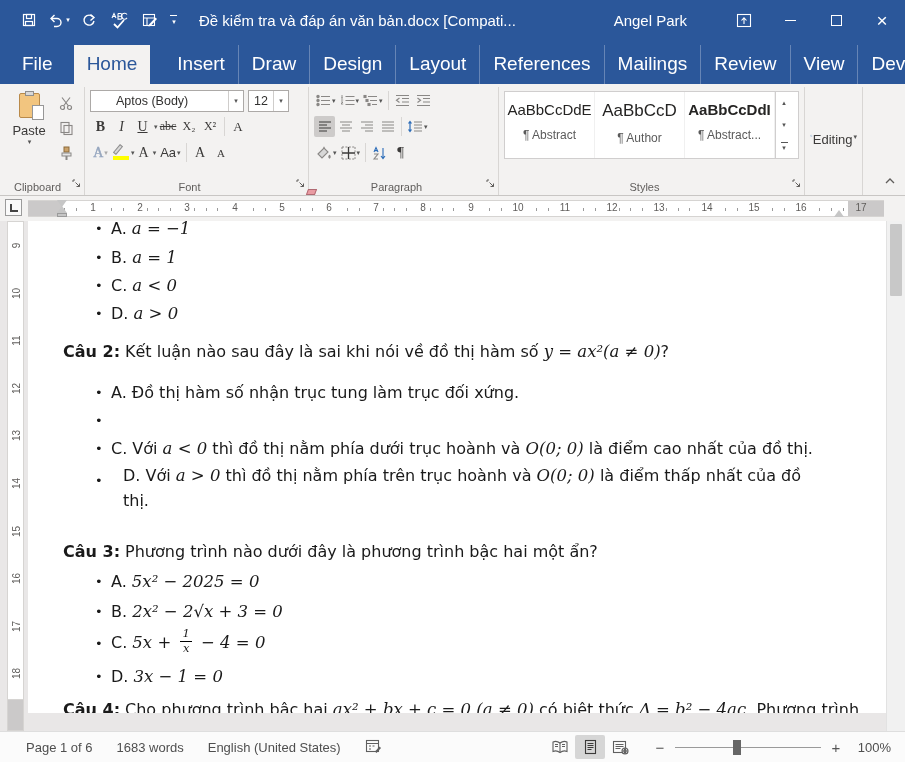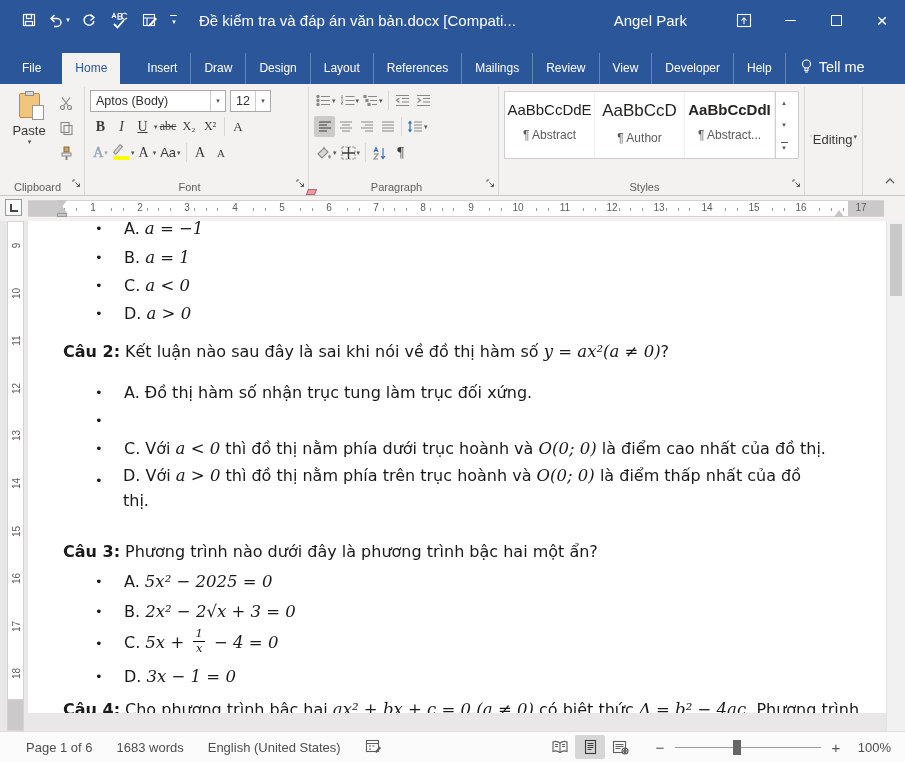--- a/index.html
+++ b/index.html
@@ -18,21 +18,21 @@
   .title{margin-left:22px;font-size:15px;white-space:nowrap;overflow:hidden;max-width:350px;}
   .tb-spacer{flex:1;}
   .username{font-size:15px;margin-right:34px;}
   .winbtn{width:46px;height:40px;display:flex;align-items:center;justify-content:center;}
   .max-rect{width:11px;height:11px;border:1px solid #fff;}
   .min-bar{width:11px;height:1px;background:#fff;}
   .close-x{font-size:19px;line-height:1;font-weight:300;}
 
   
   .tabsrow{height:44px;background:#2b579a;display:flex;align-items:flex-end;padding-left:8px;}
-  .tab{color:#fff;font-size:12px;padding:8px 13px 9px;border-right:1px solid rgba(255,255,255,.28);white-space:nowrap;text-align:right;}
+  .tab{color:#fff;font-size:19px;padding:8px 13px 9px;border-right:1px solid rgba(255,255,255,.28);white-space:nowrap;text-align:right;}
   .tab:first-child{border-left:1px solid transparent;margin-right:8px;border-right:none;}
   .tab.active{background:#f3f2f1;color:#2b579a;border-right:none;margin-right:13px;}
   .tab.after-active{border-left:1px solid transparent;}
   .tellme{color:#fff;font-size:14.5px;display:flex;align-items:center;gap:6px;padding:8px 14px 9px;}
 
   
   .ribbon{position:relative;height:112px;background:#f3f2f1;border-bottom:1px solid #c8c6c4;display:flex;padding:3px 0 0 1px;}
   .rgroup{position:relative;border-right:1px solid #d8d6d4;padding:2px 5px 17px;}
   .rglabel{position:absolute;bottom:2px;left:0;right:14px;text-align:center;font-size:11px;color:#605e5c;white-space:nowrap;}
   .launcher{position:absolute;bottom:3px;right:3px;}
@@ -48,21 +48,21 @@
   .clipicon .cliptop{position:absolute;top:-3px;left:5px;width:9px;height:5px;background:#d8d8d8;border:1px solid #8e8e8e;}
   .clipicon .clippage{position:absolute;right:-5px;bottom:-3px;width:12px;height:15px;background:#fff;border:1px solid #979797;}
   .paste-label{font-size:13px;color:#3b3a39;margin-top:5px;}
   .minicol{display:flex;flex-direction:column;gap:3px;padding-top:3px;margin-left:2px;}
   .minibtn{width:24px;height:22px;display:flex;align-items:center;justify-content:center;}
 
   
   .combo{display:flex;align-items:center;background:#fff;border:1px solid #aca9a7;height:22px;font-size:12.5px;color:#323130;}
   .combo .cval{flex:1;padding:0 5px;white-space:nowrap;overflow:hidden;}
   .combo .carr{width:15px;align-self:stretch;border-left:1px solid #cfcdcb;display:flex;align-items:center;justify-content:center;font-size:7px;color:#555;}
-  .fname{width:136px;margin-right:4px;}
+  .fname{width:154px;margin-right:4px;padding-left:20px;}
   .fsize{width:41px;}
   .bB{font-weight:bold;font-family:"Liberation Serif",serif;font-size:14px;}
   .bI{font-style:italic;font-family:"Liberation Serif",serif;font-size:14px;}
   .bU{text-decoration:underline;font-family:"Liberation Serif",serif;font-size:14px;}
   .bStrike{text-decoration:line-through;font-size:12px;font-family:"Liberation Serif",serif;}
   .bScript{font-size:12px;font-family:"Liberation Serif",serif;}
   .clearA{position:relative;font-size:13px;font-family:"Liberation Serif",serif;}
   .eraser{position:absolute;right:-8px;bottom:0;width:9px;height:6px;background:#e99ba2;border:1px solid #b06a73;transform:skewX(-20deg);}
   .fxA{color:#9aa7bb;font-family:"Liberation Serif",serif;font-size:14px;-webkit-text-stroke:.4px #8fa3c0;}
   .hlbtn{position:relative;width:17px;height:15px;}
@@ -107,21 +107,21 @@
   .docarea{position:relative;height:510px;background:#e9e7e7;overflow:hidden;}
   .vruler{position:absolute;left:7px;top:0;width:17px;height:479px;background:#fff;border:1px solid #d6d4d2;}
   .vgray{position:absolute;left:7px;top:479px;width:17px;height:31px;background:#cbc9c9;border:1px solid #d6d4d2;border-top:none;}
   .vnum{position:absolute;left:1px;width:14px;text-align:center;font-size:10px;color:#5f5d5b;transform:rotate(-90deg);white-space:nowrap;}
   .page{position:absolute;left:28px;top:0;width:858px;height:492px;background:#fff;overflow:hidden;font-family:"DejaVu Sans",sans-serif;color:#1a1a1a;}
   .vscroll{position:absolute;right:0;top:0;width:19px;height:100%;background:#f1f1f1;border-left:1px solid #e2e2e2;}
   .vthumb{position:absolute;top:3px;left:3px;width:12px;height:72px;background:#c8c8c8;border-radius:1px;}
 
   .dl{position:absolute;left:0;right:12px;height:29px;display:flex;align-items:center;font-size:16px;}
   .dl .bullet{position:absolute;left:67px;font-size:13px;}
-  .dl .optbody{position:absolute;left:96px;white-space:nowrap;}
+  .dl .optbody{position:absolute;left:83px;white-space:nowrap;}
   .heading{position:absolute;left:35px;height:29px;display:flex;align-items:center;font-size:16px;white-space:nowrap;}
   .heading b{margin-right:5px;font-weight:bold;}
   .mseg{font-family:"DejaVu Serif",serif;font-style:italic;font-size:16.5px;}
   .tseg{}
   .frac{display:inline-flex;flex-direction:column;align-items:center;vertical-align:middle;line-height:1;font-family:"DejaVu Serif",serif;font-style:italic;font-size:11.5px;margin:0 4px;position:relative;top:-2px;}
   .frac .fn{border-bottom:1px solid #000;padding:0 2px 1px;}
   .frac .fd{padding-top:1px;}
   .wrapblock{position:absolute;left:95px;width:692px;line-height:24.5px;font-size:16px;}
   .wrapblock .wbullet{position:absolute;left:-28px;top:5px;font-size:13px;}
 

